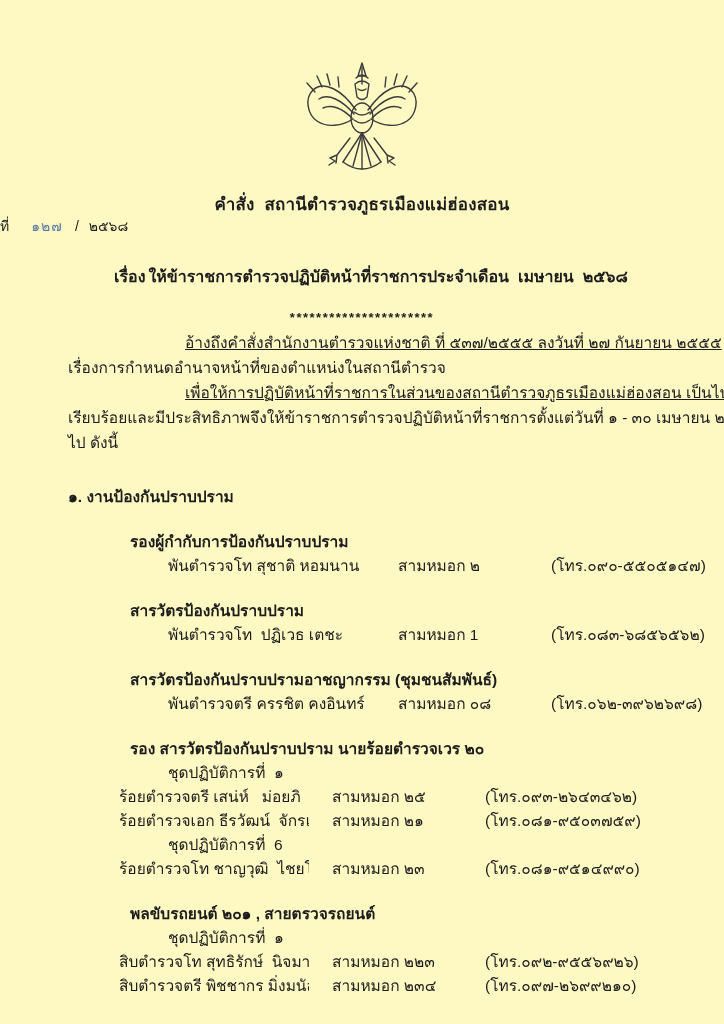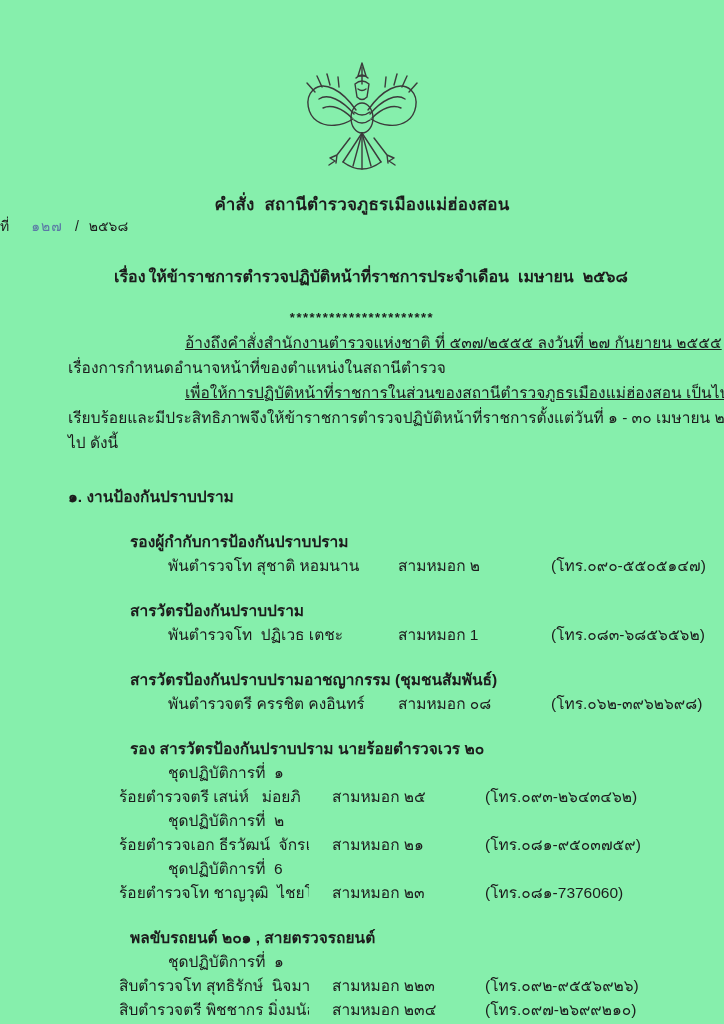--- a/index.html
+++ b/index.html
@@ -1,19 +1,19 @@
 <!DOCTYPE html>
 <html><head>
 <meta charset="utf-8">
 <style>
   html,body{margin:0;padding:0;background:#ffffff;}
   .page{
     position:relative;
     width:724px;height:1024px;
-    background:#86efac;
+    background:#fef9c3;
     font-family:"Liberation Sans","DejaVu Sans",sans-serif;
     color:#1c1c1c;
     overflow:hidden;
   }
   .emblem{display:block;margin:60px auto 6px auto;}
   .title{
     text-align:center;font-weight:bold;font-size:17px;line-height:22px;
     white-space:pre;letter-spacing:.2px;
   }
   .no-line{text-align:left;font-size:14px;line-height:20px;}
@@ -143,31 +143,30 @@
         </div>
       </div>
       <div class="group">
         <div class="group-heading">รอง สารวัตรป้องกันปราบปราม นายร้อยตำรวจเวร ๒๐</div>
         <div class="unit-label">ชุดปฏิบัติการที่  ๑</div>
         <div class="row deep">
           <span class="cell-name">ร้อยตำรวจตรี เสน่ห์   ม่อยภิ</span>
           <span class="cell-callsign">สามหมอก ๒๕</span>
           <span class="cell-phone">(โทร.๐๙๓-๒๖๔๓๔๖๒)</span>
         </div>
-        <div class="unit-label">ชุดปฏิบัติการที่  ๒</div>
         <div class="row deep">
           <span class="cell-name">ร้อยตำรวจเอก ธีรวัฒน์  จักรแก้ว</span>
           <span class="cell-callsign">สามหมอก ๒๑</span>
           <span class="cell-phone">(โทร.๐๘๑-๙๕๐๓๗๕๙)</span>
         </div>
         <div class="unit-label">ชุดปฏิบัติการที่  6</div>
         <div class="row deep">
           <span class="cell-name">ร้อยตำรวจโท ชาญวุฒิ  ไชยโรจน์</span>
           <span class="cell-callsign">สามหมอก ๒๓</span>
-          <span class="cell-phone">(โทร.๐๘๑-7376060)</span>
+          <span class="cell-phone">(โทร.๐๘๑-๙๕๑๔๙๙๐)</span>
         </div>
       </div>
       <div class="group">
         <div class="group-heading">พลขับรถยนต์ ๒๐๑ , สายตรวจรถยนต์</div>
         <div class="unit-label">ชุดปฏิบัติการที่  ๑</div>
         <div class="row deep">
           <span class="cell-name">สิบตำรวจโท สุทธิรักษ์  นิจมานพ</span>
           <span class="cell-callsign">สามหมอก ๒๒๓</span>
           <span class="cell-phone">(โทร.๐๙๒-๙๕๕๖๙๒๖)</span>
         </div>

